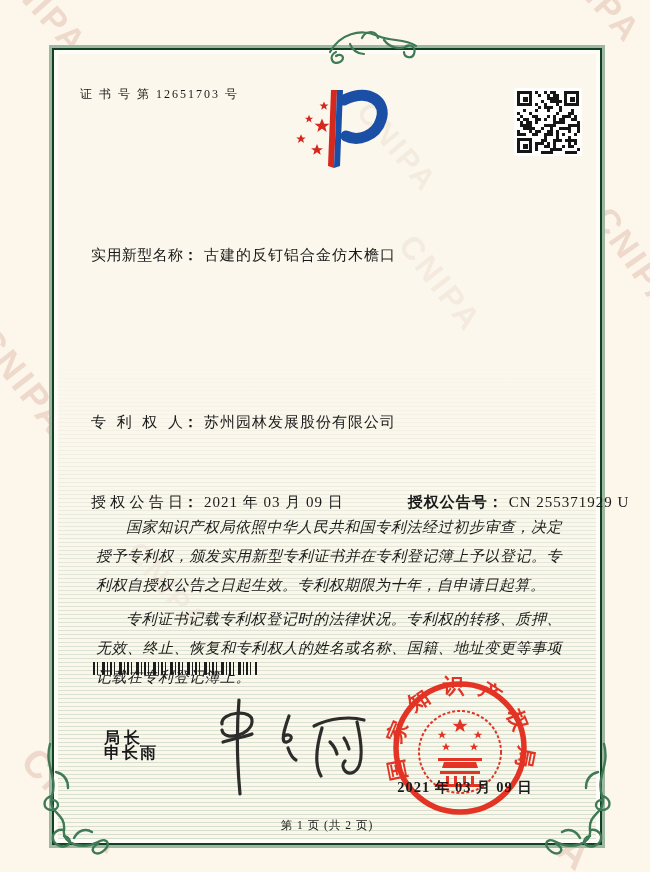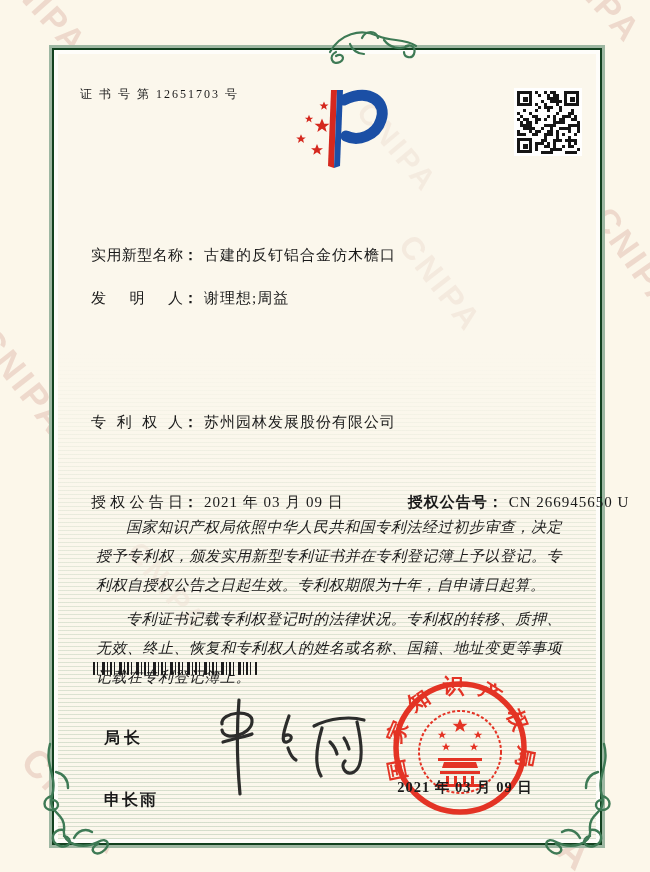--- a/index.html
+++ b/index.html
@@ -57,21 +57,21 @@
   .paras{position:absolute;left:37px;top:458px;width:476px;font-size:15px;line-height:29px;
     font-style:italic;letter-spacing:.5px;}
   .paras p{margin:5px;text-indent:2em;text-align:justify;}
   
   .barcode{position:absolute;left:39px;top:612px;width:164px;height:13px;
     background:repeating-linear-gradient(90deg,
       #1c1c1c 0 2px,transparent 2px 4px,#1c1c1c 4px 5px,transparent 5px 9px,
       #1c1c1c 9px 12px,transparent 12px 14px,#1c1c1c 14px 15px,transparent 15px 17px);}
   
   .sig-title{position:absolute;left:50px;top:678px;font-size:16px;font-weight:bold;letter-spacing:4px;}
-  .sig-name{position:absolute;left:50px;top:740px;font-size:16px;font-weight:bold;letter-spacing:2px;}
+  .sig-name{position:absolute;left:50px;top:693px;font-size:16px;font-weight:bold;letter-spacing:2px;}
   .sig-hand{position:absolute;left:138px;top:640px;}
   
   .seal{position:absolute;left:330px;top:622px;}
   .seal-date{position:absolute;left:336px;top:728px;width:150px;text-align:center;
     font-size:14.5px;font-weight:bold;color:#1c1c1c;letter-spacing:1px;}
   
   .footer{position:absolute;left:0;top:768px;width:100%;text-align:center;font-size:11.5px;letter-spacing:1px;}
 </style>
 </head>
 <body>
@@ -264,28 +264,25 @@
           <div class="qrcell" style="left: 51px; top: 60px;"></div>
           <div class="qrcell" style="left: 54px; top: 60px;"></div>
           <div class="qrcell" style="left: 57px; top: 60px;"></div>
         </div>
     </div>
 
 
     <div class="row" style="top:196px;">
       <span class="flabel">实用新型名称</span><span class="colon">：</span><span class="fvalue">古建的反钉铝合金仿木檐口</span>
     </div>
-    <div class="row" style="top:239px;">
-      <span class="flabel">发明人</span><span class="colon">：</span><span class="fvalue">谢理想;周益</span>
-    </div>
     <div class="row" style="top:363px;">
       <span class="flabel">专利权人</span><span class="colon">：</span><span class="fvalue">苏州园林发展股份有限公司</span>
     </div>
     <div class="row" style="top:443px;">
-      <span class="flabel">授权公告日</span><span class="colon">：</span><span class="fvalue">2021 年 03 月 09 日</span><span class="flabel2 grant2">授权公告号</span><span class="colon">：</span><span class="fvalue">CN 266945650 U</span>
+      <span class="flabel">授权公告日</span><span class="colon">：</span><span class="fvalue">2021 年 03 月 09 日</span><span class="flabel2 grant2">授权公告号</span><span class="colon">：</span><span class="fvalue">CN 255371929 U</span>
     </div>
 
     <div class="paras">
       <p>国家知识产权局依照中华人民共和国专利法经过初步审查，决定授予专利权，颁发实用新型专利证书并在专利登记簿上予以登记。专利权自授权公告之日起生效。专利权期限为十年，自申请日起算。</p>
       <p>专利证书记载专利权登记时的法律状况。专利权的转移、质押、无效、终止、恢复和专利权人的姓名或名称、国籍、地址变更等事项记载在专利登记簿上。</p>
     </div>
 
     <div class="barcode"></div>
 
     <div class="sig-title">局长</div>
@@ -332,20 +329,21 @@
         <rect x="56" y="99" width="40" height="3"></rect>
         <rect x="62" y="104" width="3" height="8"></rect>
         <rect x="70" y="104" width="3" height="8"></rect>
         <rect x="79" y="104" width="3" height="8"></rect>
         <rect x="87" y="104" width="3" height="8"></rect>
         <rect x="52" y="112" width="48" height="3"></rect>
       </g>
     </svg>
     <div class="seal-date">2021 年 03 月 09 日</div>
 
+    <div class="footer">第 1 页 (共 2 页)</div>
   </div>
 </div>
 
 <svg class="orn" style="left:326px;top:22px;" width="96" height="44" viewBox="0 0 96 44">
   <g fill="none" stroke="#3e7a55" stroke-width="2.2" stroke-linecap="round">
     <path d="M4,30 C14,12 34,6 52,14 C66,20 78,16 90,24"></path>
     <path d="M10,30 c-8,4 -4,14 4,10 c6,-3 2,-10 -4,-6"></path>
     <path d="M36,16 c4,-8 14,-8 16,0"></path>
     <path d="M58,18 c6,8 16,10 24,6"></path>
     <path d="M80,24 c6,-2 10,2 8,8 c-2,5 -10,4 -10,-2"></path>

